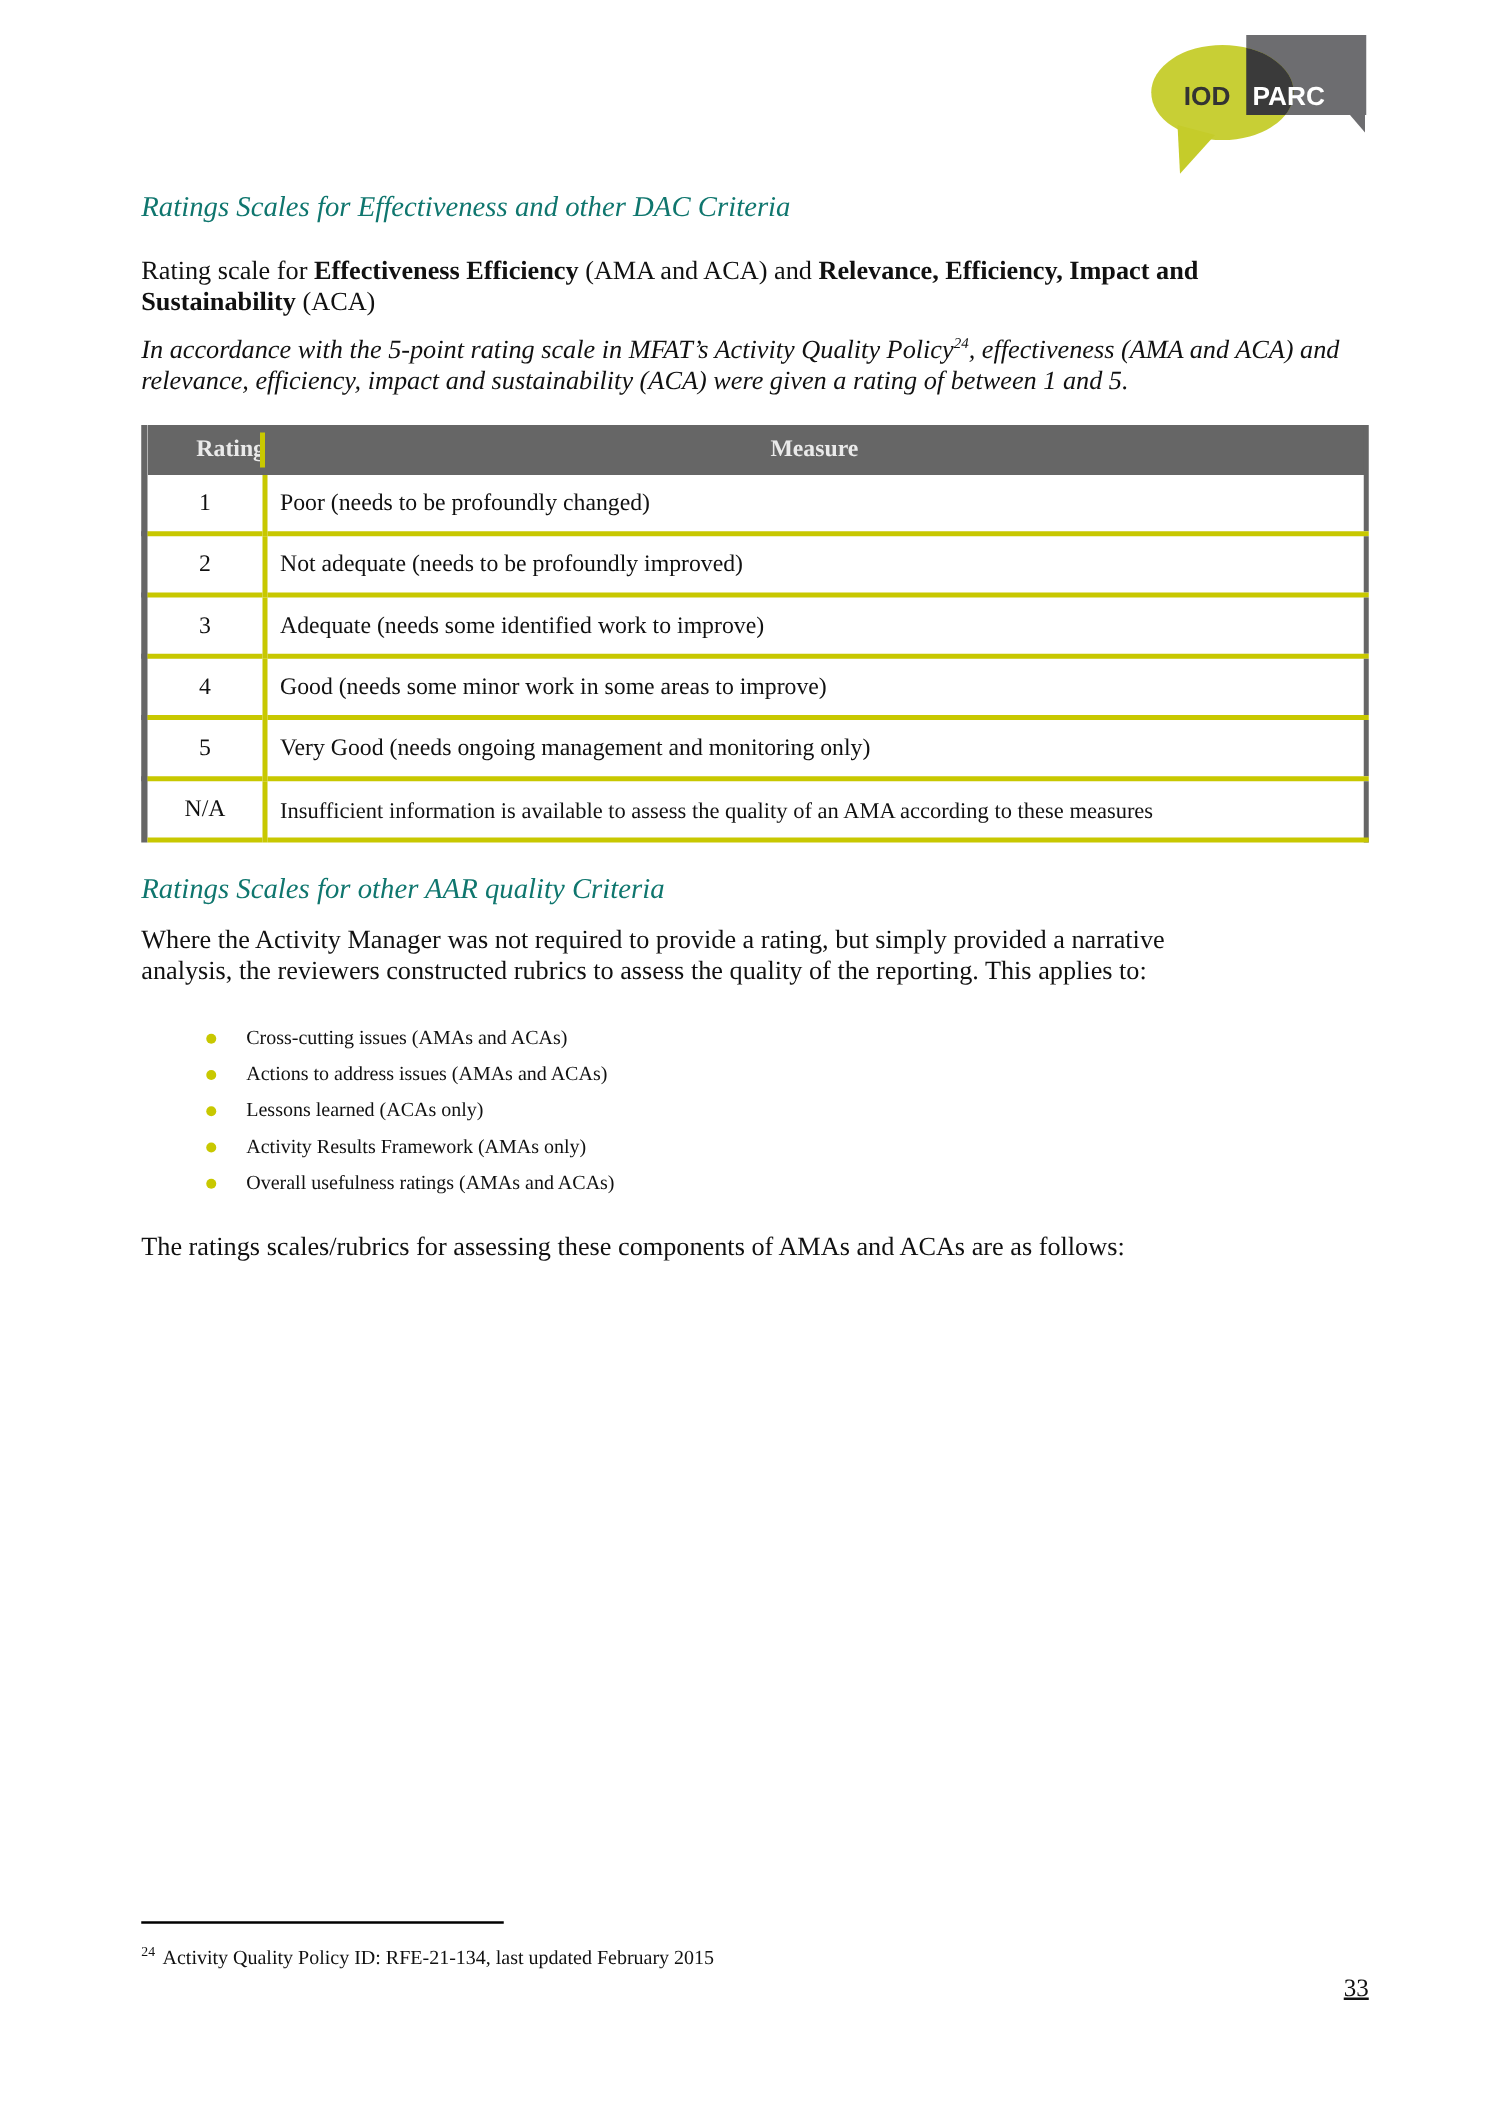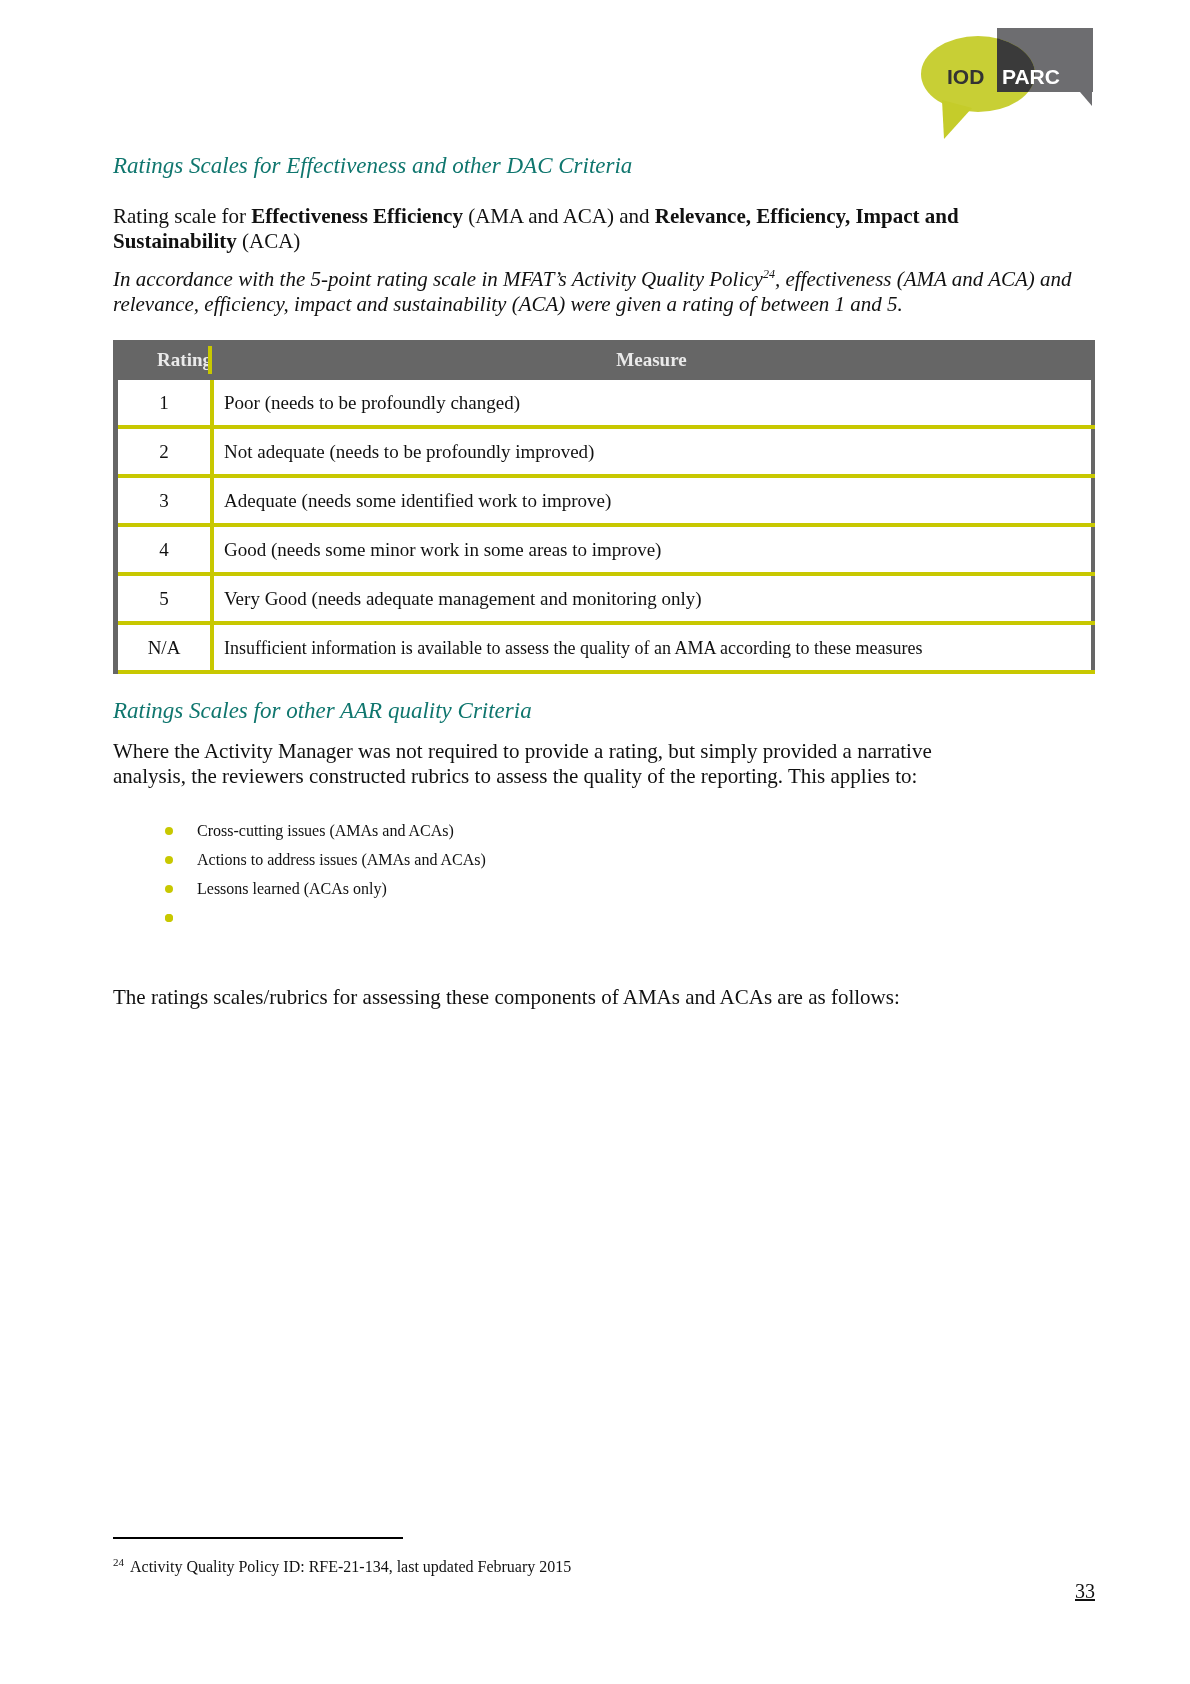--- a/index.html
+++ b/index.html
@@ -80,39 +80,39 @@
     <tr>
       <td class="rate">3</td>
       <td class="meas">Adequate (needs some identified work to improve)</td>
     </tr>
     <tr>
       <td class="rate">4</td>
       <td class="meas">Good (needs some minor work in some areas to improve)</td>
     </tr>
     <tr>
       <td class="rate">5</td>
-      <td class="meas">Very Good (needs adequate management and monitoring only)</td>
+      <td class="meas">Very Good (needs ongoing management and monitoring only)</td>
     </tr>
     <tr>
       <td class="rate">N/A</td>
       <td class="meas two">Insufficient information is available to assess the quality of an AMA according to these measures</td>
     </tr>
   </tbody>
 </table>
 
 <div class="abs h-ital" style="top:698px;">Ratings Scales for other AAR quality Criteria</div>
 
 <div class="abs para" style="top:739px; width:880px;">Where the Activity Manager was not required to provide a rating, but simply provided a narrative analysis, the  reviewers constructed rubrics to assess the quality of the reporting. This applies to:</div>
 
 <ul class="abs blist">
   <li><span class="dot"></span><span>Cross-cutting issues (AMAs and ACAs)</span></li>
   <li><span class="dot"></span><span>Actions to address issues (AMAs and ACAs)</span></li>
   <li><span class="dot"></span><span>Lessons learned (ACAs only)</span></li>
-  <li><span class="dot"></span></li>
-  <li><span class="dot"></span></li>
+  <li><span class="dot"></span><span>Activity Results Framework (AMAs only)</span></li>
+  <li><span class="dot"></span><span>Overall usefulness ratings (AMAs and ACAs)</span></li>
 </ul>
 
 <div class="abs para" style="top:985px; white-space:nowrap;">The ratings scales/rubrics for assessing these components of AMAs and ACAs are as follows:</div>
 
 <div class="abs fn-rule"></div>
 <div class="abs fn-text">
   <sup>24</sup><span>Activity Quality Policy ID: RFE-21-134, last updated February 2015</span>
 </div>
 
 <div class="abs pgnum">33</div>

